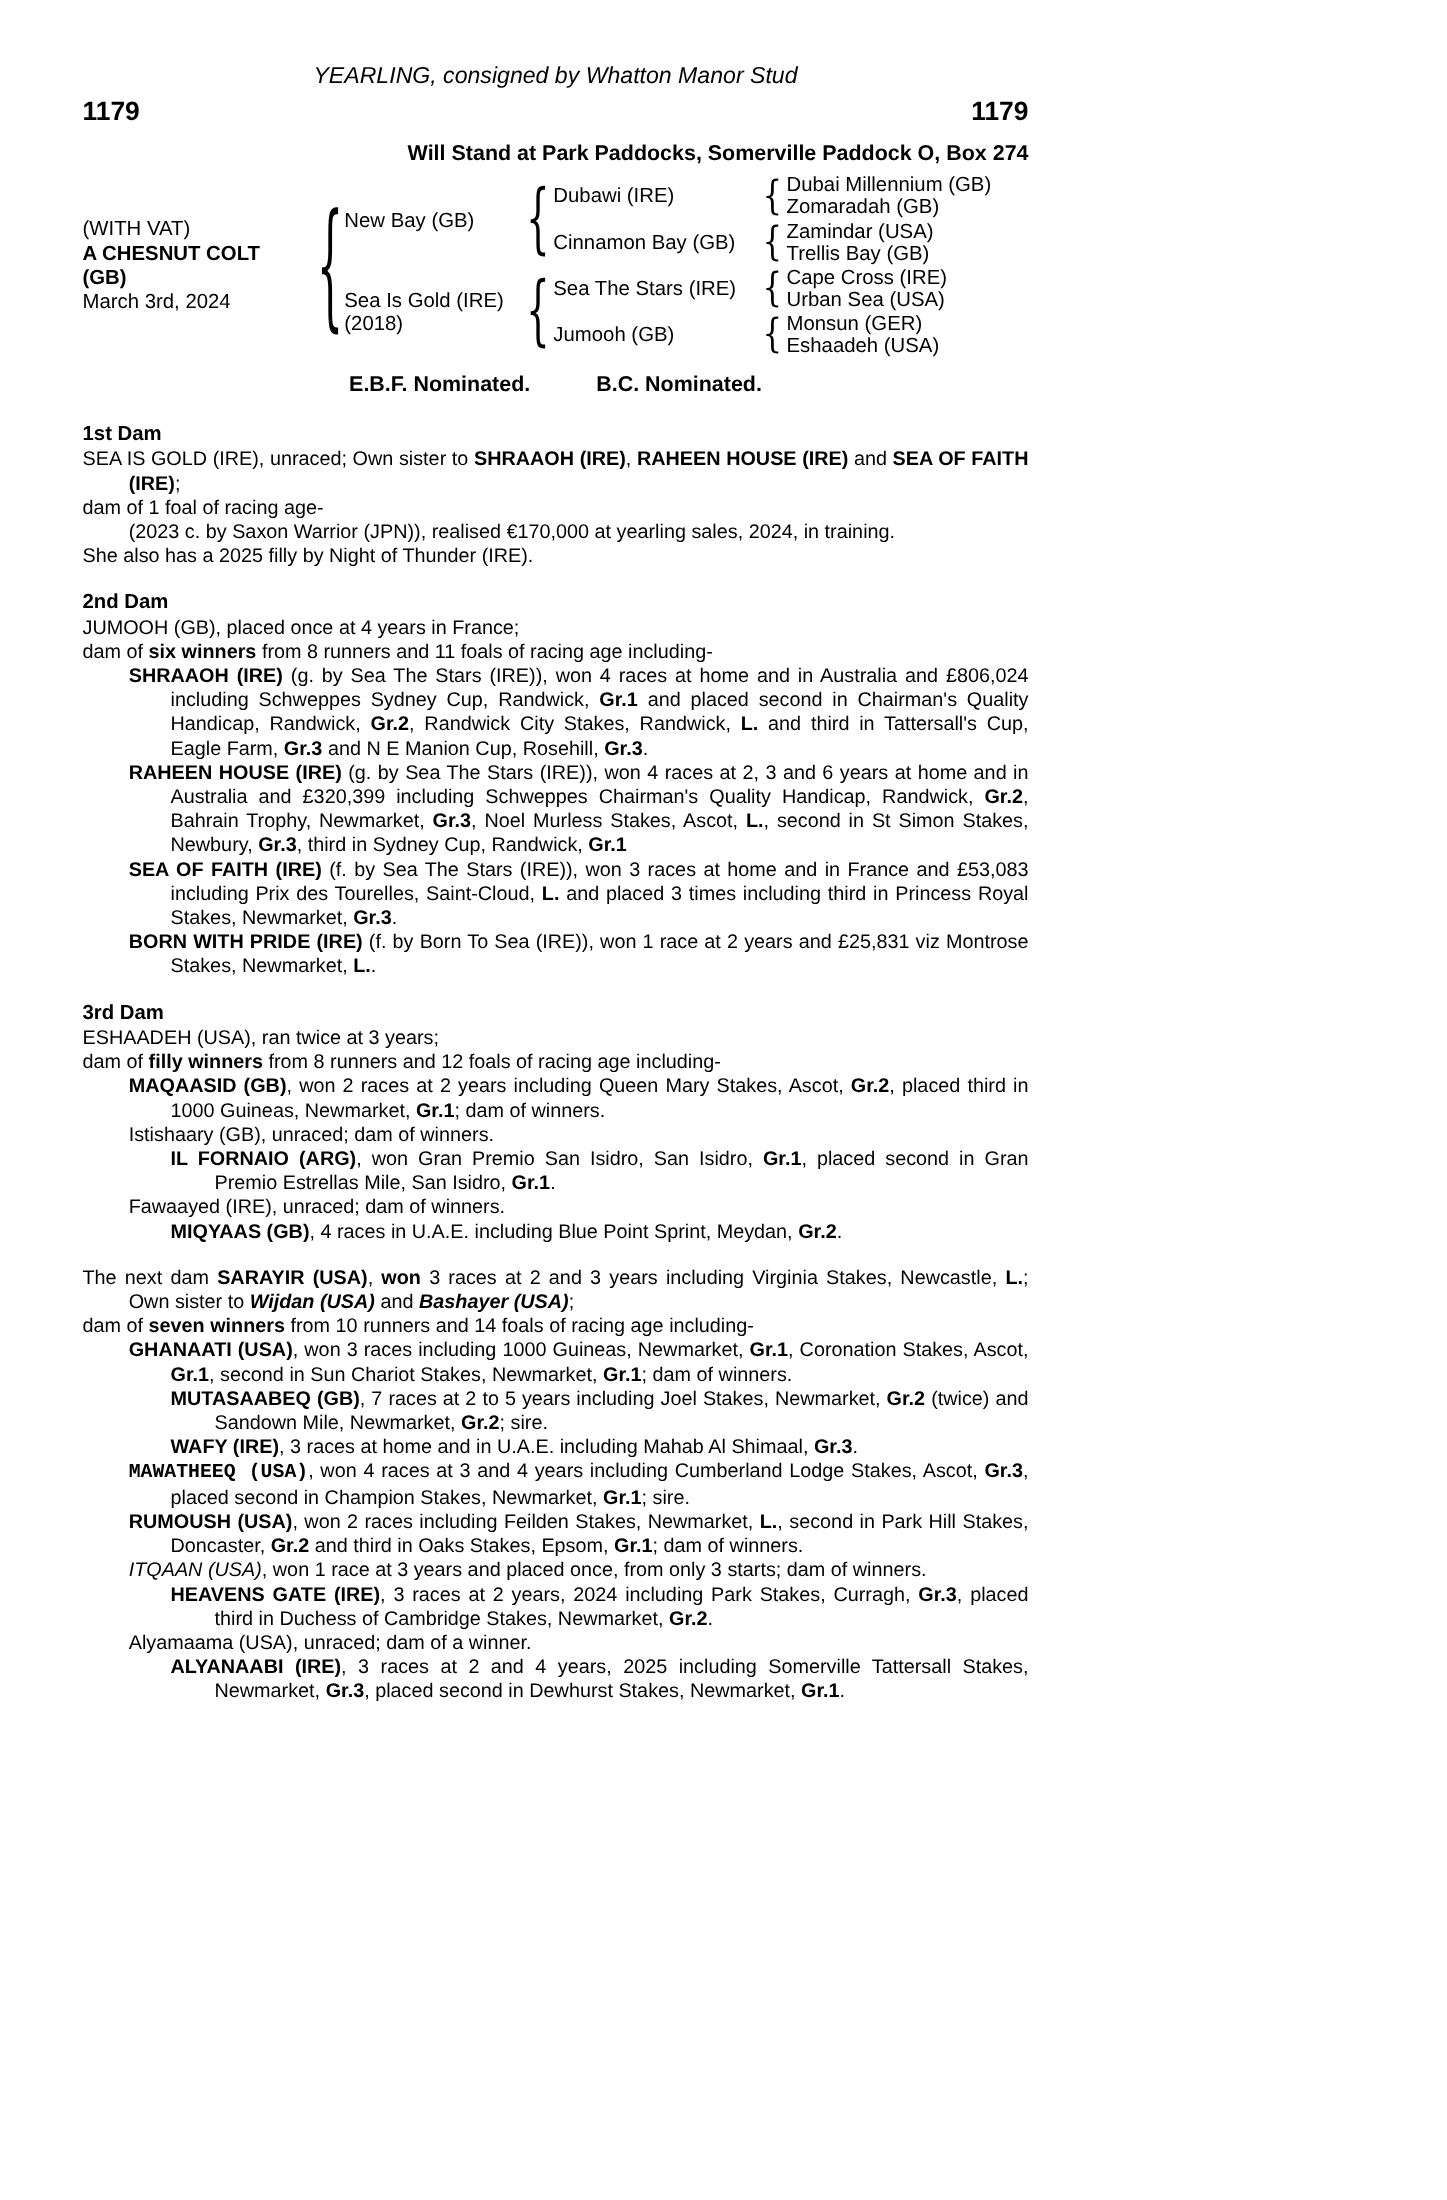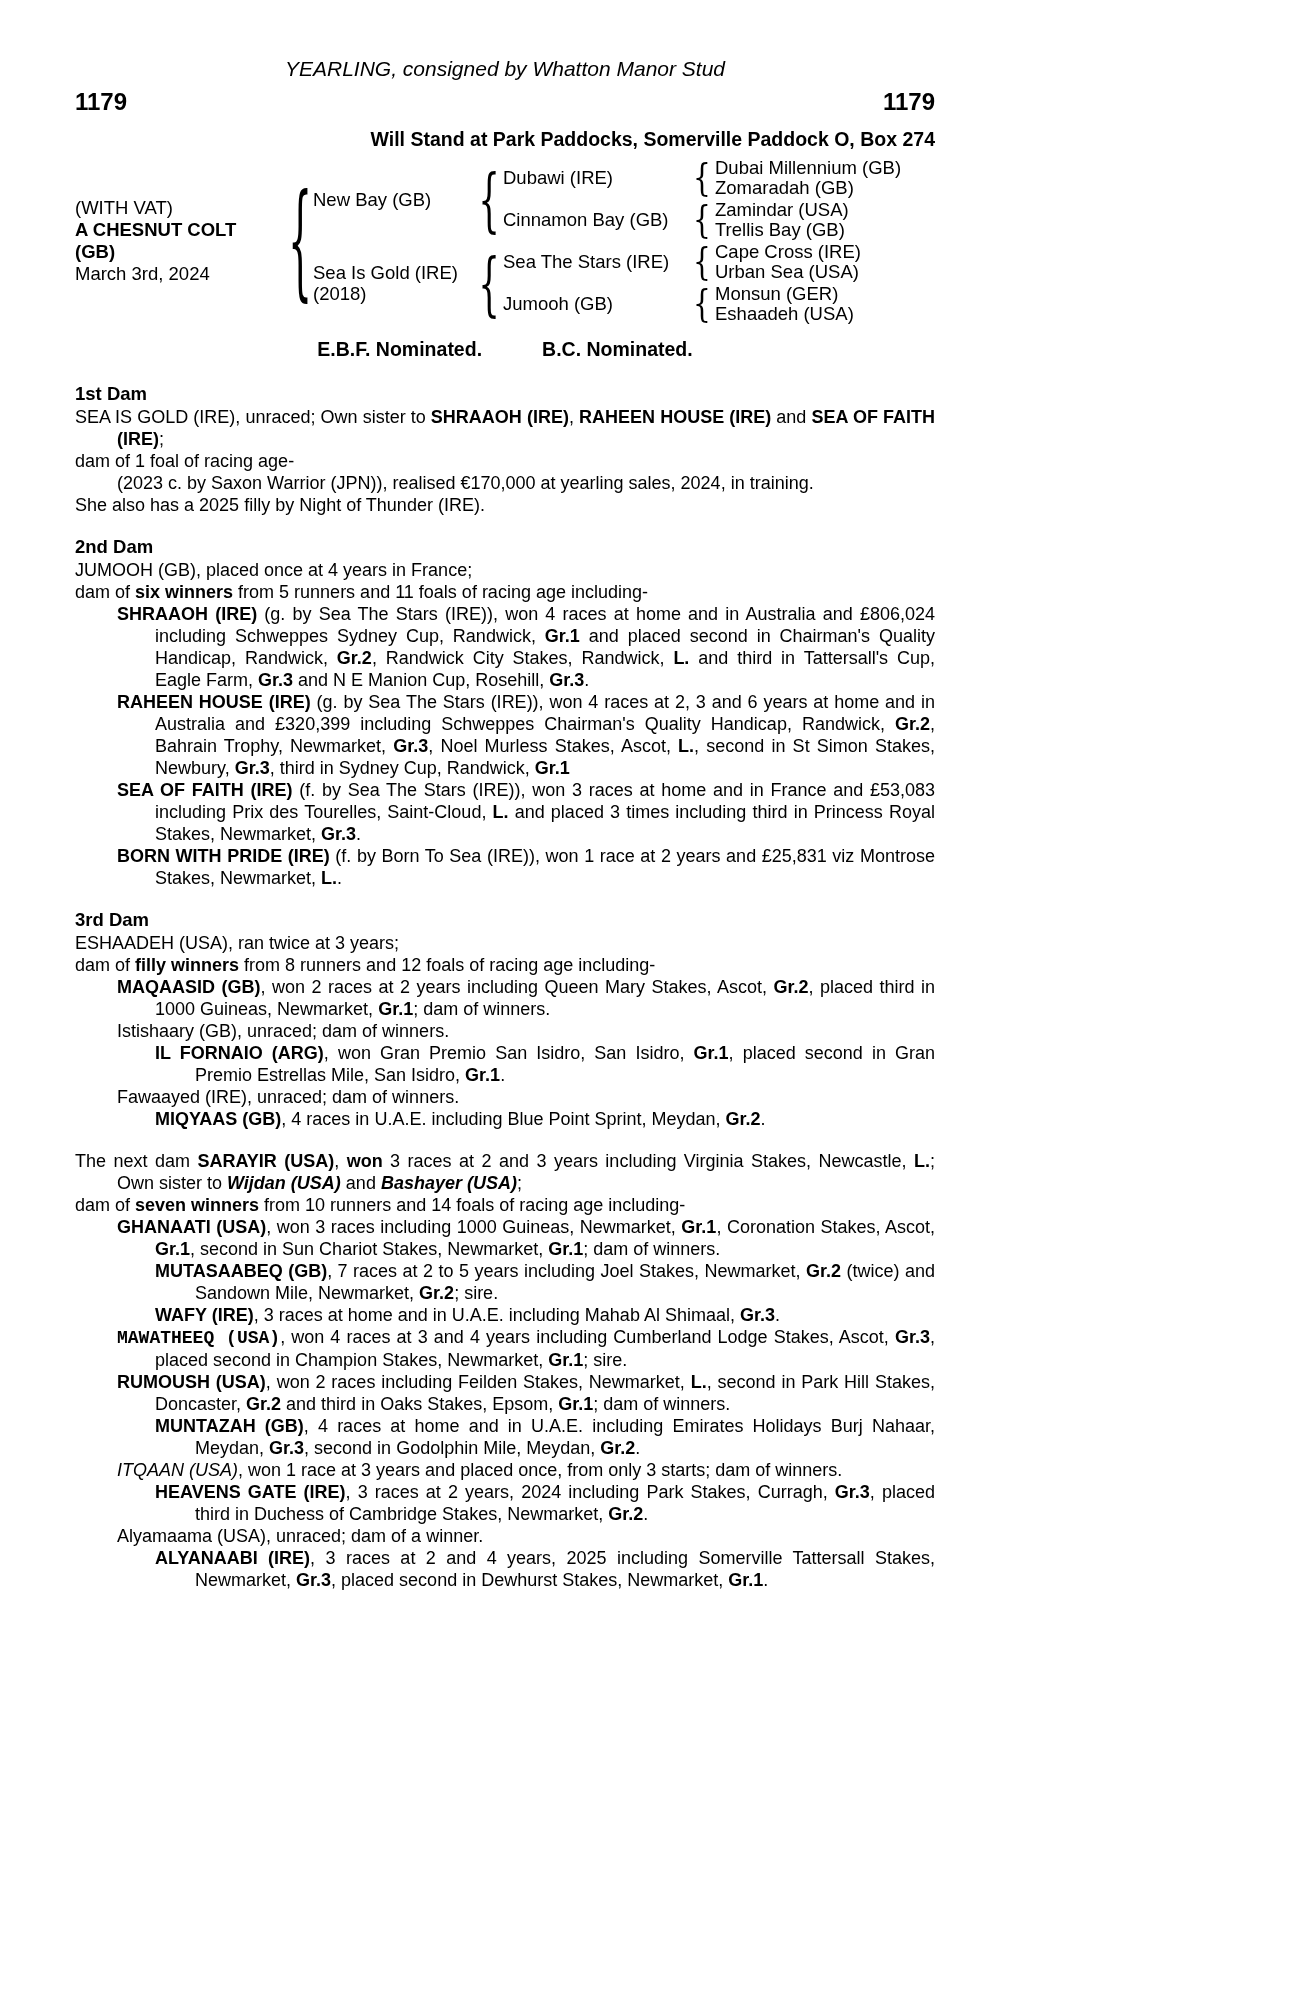--- a/index.html
+++ b/index.html
@@ -202,21 +202,21 @@
       <section>
         <h2 class="dam-heading">1st Dam</h2>
         <p class="para lvl0"><span>SEA IS GOLD (IRE), unraced; Own sister to </span><span style="font-weight: bold;">SHRAAOH (IRE)</span><span>, </span><span style="font-weight: bold;">RAHEEN HOUSE (IRE)</span><span> and </span><span style="font-weight: bold;">SEA OF FAITH (IRE)</span><span>;</span></p>
         <p class="para lvl0"><span>dam of 1 foal of racing age-</span></p>
         <p class="para lvl1"><span>(2023 c. by Saxon Warrior (JPN)), realised €170,000 at yearling sales, 2024, in training.</span></p>
         <p class="para lvl0"><span>She also has a 2025 filly by Night of Thunder (IRE).</span></p>
       </section>
       <section>
         <h2 class="dam-heading">2nd Dam</h2>
         <p class="para lvl0"><span>JUMOOH (GB), placed once at 4 years in France;</span></p>
-        <p class="para lvl0"><span>dam of </span><span style="font-weight: bold;">six winners</span><span> from 5 runners and 11 foals of racing age including-</span></p>
+        <p class="para lvl0"><span>dam of </span><span style="font-weight: bold;">six winners</span><span> from 8 runners and 11 foals of racing age including-</span></p>
         <p class="para lvl1"><span style="font-weight: bold;">SHRAAOH (IRE)</span><span> (g. by Sea The Stars (IRE)), won 4 races at home and in Australia and £806,024 including Schweppes Sydney Cup, Randwick, </span><span style="font-weight: bold;">Gr.1</span><span> and placed second in Chairman's Quality Handicap, Randwick, </span><span style="font-weight: bold;">Gr.2</span><span>, Randwick City Stakes, Randwick, </span><span style="font-weight: bold;">L.</span><span> and third in Tattersall's Cup, Eagle Farm, </span><span style="font-weight: bold;">Gr.3</span><span> and N E Manion Cup, Rosehill, </span><span style="font-weight: bold;">Gr.3</span><span>.</span></p>
         <p class="para lvl1"><span style="font-weight: bold;">RAHEEN HOUSE (IRE)</span><span> (g. by Sea The Stars (IRE)), won 4 races at 2, 3 and 6 years at home and in Australia and £320,399 including Schweppes Chairman's Quality Handicap, Randwick, </span><span style="font-weight: bold;">Gr.2</span><span>, Bahrain Trophy, Newmarket, </span><span style="font-weight: bold;">Gr.3</span><span>, Noel Murless Stakes, Ascot, </span><span style="font-weight: bold;">L.</span><span>, second in St Simon Stakes, Newbury, </span><span style="font-weight: bold;">Gr.3</span><span>, third in Sydney Cup, Randwick, </span><span style="font-weight: bold;">Gr.1</span></p>
         <p class="para lvl1"><span style="font-weight: bold;">SEA OF FAITH (IRE)</span><span> (f. by Sea The Stars (IRE)), won 3 races at home and in France and £53,083 including Prix des Tourelles, Saint-Cloud, </span><span style="font-weight: bold;">L.</span><span> and placed 3 times including third in Princess Royal Stakes, Newmarket, </span><span style="font-weight: bold;">Gr.3</span><span>.</span></p>
         <p class="para lvl1"><span style="font-weight: bold;">BORN WITH PRIDE (IRE)</span><span> (f. by Born To Sea (IRE)), won 1 race at 2 years and £25,831 viz Montrose Stakes, Newmarket, </span><span style="font-weight: bold;">L.</span><span>.</span></p>
       </section>
       <section>
         <h2 class="dam-heading">3rd Dam</h2>
         <p class="para lvl0"><span>ESHAADEH (USA), ran twice at 3 years;</span></p>
         <p class="para lvl0"><span>dam of </span><span style="font-weight: bold;">filly winners</span><span> from 8 runners and 12 foals of racing age including-</span></p>
         <p class="para lvl1"><span style="font-weight: bold;">MAQAASID (GB)</span><span>, won 2 races at 2 years including Queen Mary Stakes, Ascot, </span><span style="font-weight: bold;">Gr.2</span><span>, placed third in 1000 Guineas, Newmarket, </span><span style="font-weight: bold;">Gr.1</span><span>; dam of winners.</span></p>
@@ -226,21 +226,20 @@
         <p class="para lvl2"><span style="font-weight: bold;">MIQYAAS (GB)</span><span>, 4 races in U.A.E. including Blue Point Sprint, Meydan, </span><span style="font-weight: bold;">Gr.2</span><span>.</span></p>
       </section>
       <section>
         <p class="para lvl0"><span>The next dam </span><span style="font-weight: bold;">SARAYIR (USA)</span><span>, </span><span style="font-weight: bold;">won</span><span> 3 races at 2 and 3 years including Virginia Stakes, Newcastle, </span><span style="font-weight: bold;">L.</span><span>; Own sister to </span><span style="font-weight: bold; font-style: italic;">Wijdan (USA)</span><span> and </span><span style="font-weight: bold; font-style: italic;">Bashayer (USA)</span><span>;</span></p>
         <p class="para lvl0"><span>dam of </span><span style="font-weight: bold;">seven winners</span><span> from 10 runners and 14 foals of racing age including-</span></p>
         <p class="para lvl1"><span style="font-weight: bold;">GHANAATI (USA)</span><span>, won 3 races including 1000 Guineas, Newmarket, </span><span style="font-weight: bold;">Gr.1</span><span>, Coronation Stakes, Ascot, </span><span style="font-weight: bold;">Gr.1</span><span>, second in Sun Chariot Stakes, Newmarket, </span><span style="font-weight: bold;">Gr.1</span><span>; dam of winners.</span></p>
         <p class="para lvl2"><span style="font-weight: bold;">MUTASAABEQ (GB)</span><span>, 7 races at 2 to 5 years including Joel Stakes, Newmarket, </span><span style="font-weight: bold;">Gr.2</span><span> (twice) and Sandown Mile, Newmarket, </span><span style="font-weight: bold;">Gr.2</span><span>; sire.</span></p>
         <p class="para lvl2"><span style="font-weight: bold;">WAFY (IRE)</span><span>, 3 races at home and in U.A.E. including Mahab Al Shimaal, </span><span style="font-weight: bold;">Gr.3</span><span>.</span></p>
         <p class="para lvl1"><span style="font-weight: bold; font-family: Liberation Mono, monospace;">MAWATHEEQ (USA)</span><span>, won 4 races at 3 and 4 years including Cumberland Lodge Stakes, Ascot, </span><span style="font-weight: bold;">Gr.3</span><span>, placed second in Champion Stakes, Newmarket, </span><span style="font-weight: bold;">Gr.1</span><span>; sire.</span></p>
         <p class="para lvl1"><span style="font-weight: bold;">RUMOUSH (USA)</span><span>, won 2 races including Feilden Stakes, Newmarket, </span><span style="font-weight: bold;">L.</span><span>, second in Park Hill Stakes, Doncaster, </span><span style="font-weight: bold;">Gr.2</span><span> and third in Oaks Stakes, Epsom, </span><span style="font-weight: bold;">Gr.1</span><span>; dam of winners.</span></p>
-        <p class="para lvl2"><span style="font-weight: bold;">MUNTAZAH (GB)</span><span>, 4 races at home and in U.A.E. including Emirates Holidays Burj Nahaar, Meydan, </span><span style="font-weight: bold;">Gr.3</span><span>, second in Godolphin Mile, Meydan, </span><span style="font-weight: bold;">Gr.2</span><span>.</span></p>
         <p class="para lvl1"><span style="font-style: italic;">ITQAAN (USA)</span><span>, won 1 race at 3 years and placed once, from only 3 starts; dam of winners.</span></p>
         <p class="para lvl2"><span style="font-weight: bold;">HEAVENS GATE (IRE)</span><span>, 3 races at 2 years, 2024 including Park Stakes, Curragh, </span><span style="font-weight: bold;">Gr.3</span><span>, placed third in Duchess of Cambridge Stakes, Newmarket, </span><span style="font-weight: bold;">Gr.2</span><span>.</span></p>
         <p class="para lvl1"><span>Alyamaama (USA), unraced; dam of a winner.</span></p>
         <p class="para lvl2"><span style="font-weight: bold;">ALYANAABI (IRE)</span><span>, 3 races at 2 and 4 years, 2025 including Somerville Tattersall Stakes, Newmarket, </span><span style="font-weight: bold;">Gr.3</span><span>, placed second in Dewhurst Stakes, Newmarket, </span><span style="font-weight: bold;">Gr.1</span><span>.</span></p>
       </section>
     </div>
 
 </div>
 
 </body></html>

